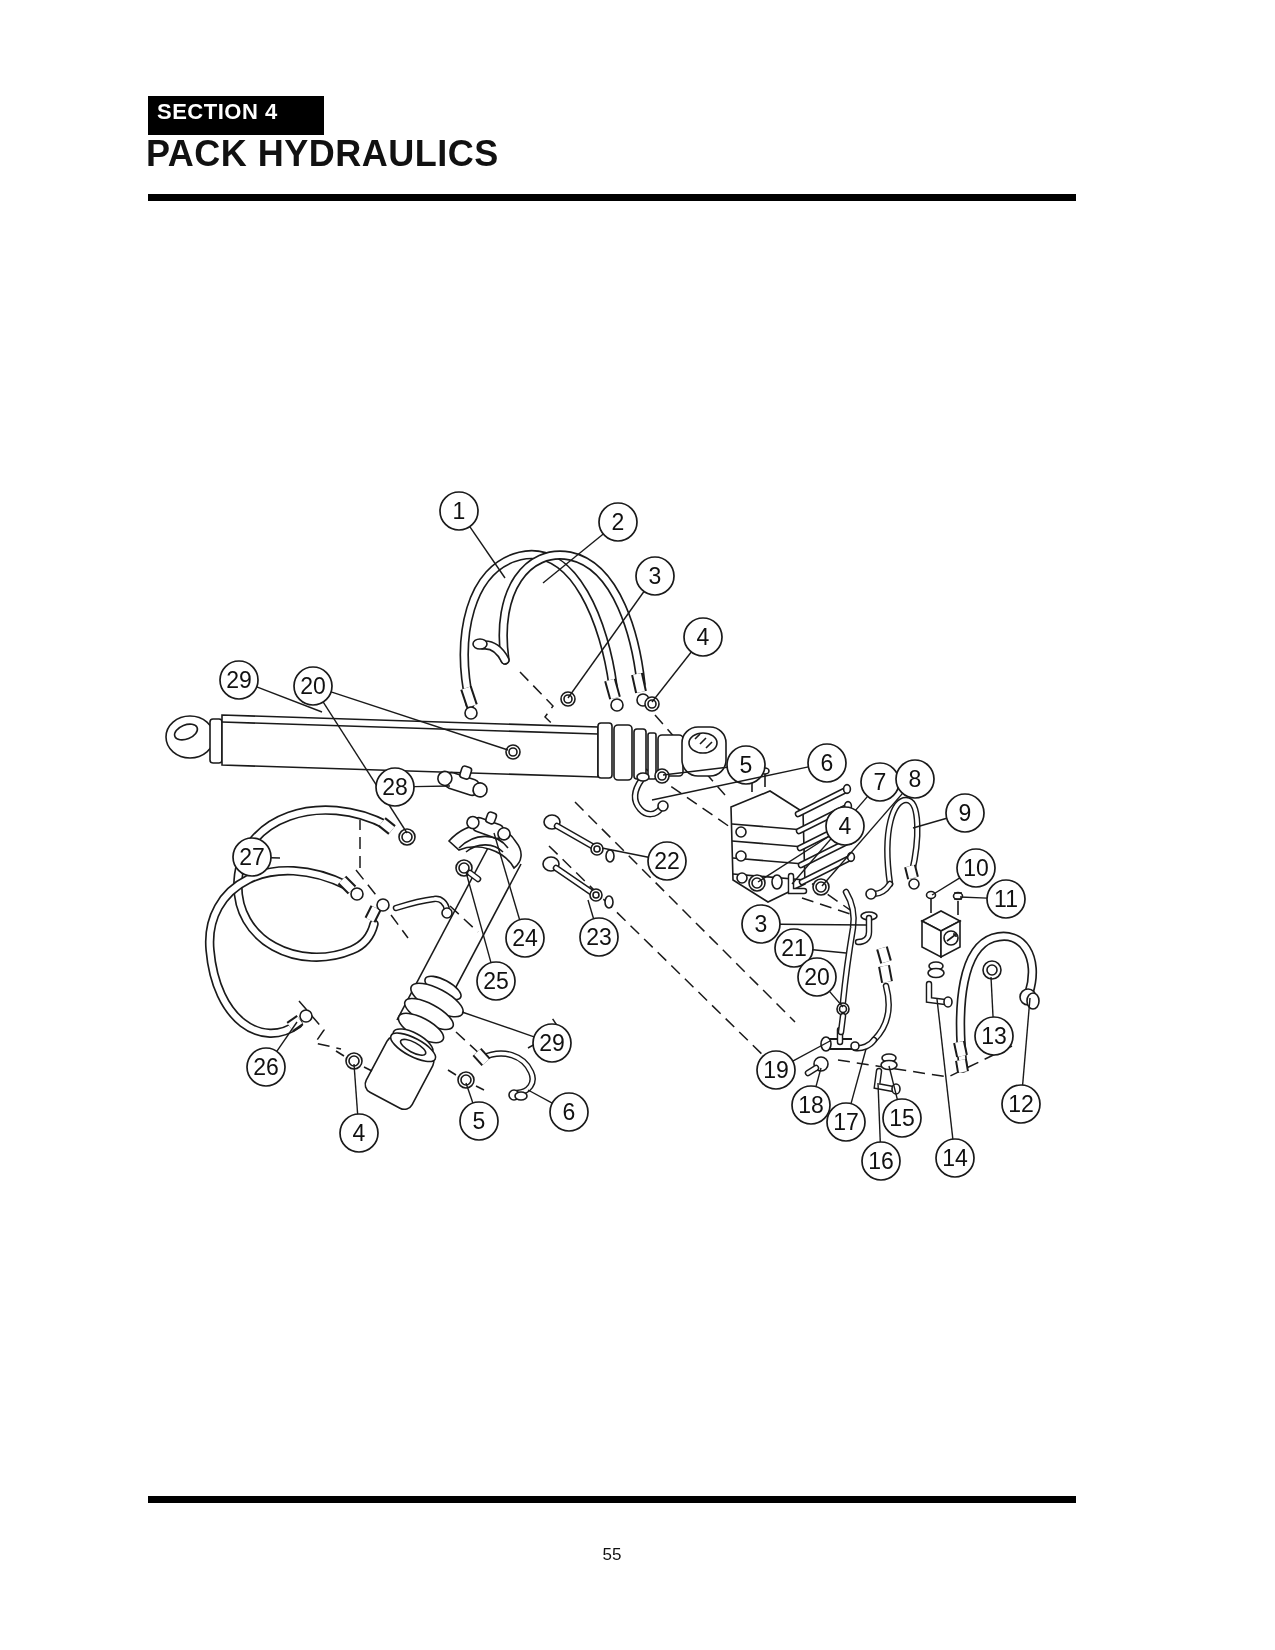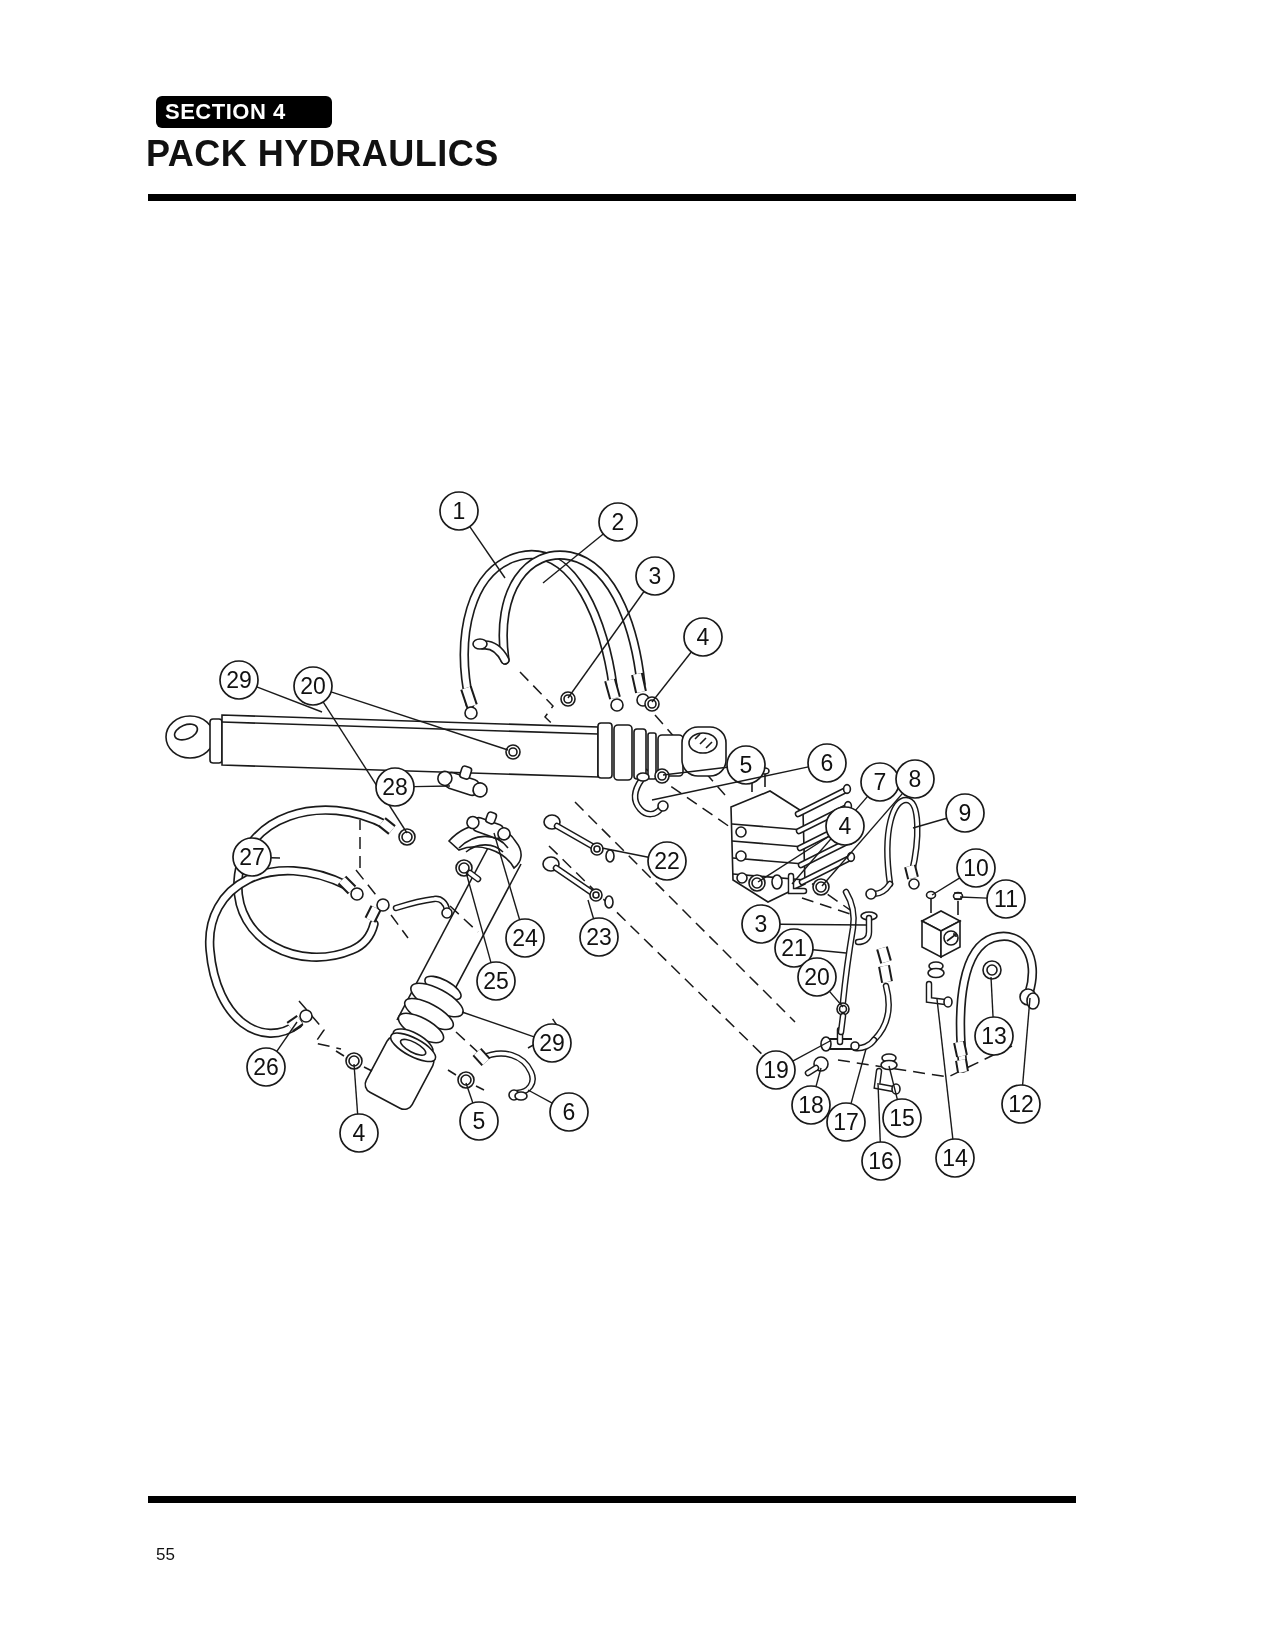--- a/index.html
+++ b/index.html
@@ -2,33 +2,33 @@
 <html><head>
 <meta charset="utf-8">
 <style>
   html,body{margin:0;padding:0;background:#e8e8e8;}
   .page{
     position:relative;width:1275px;height:1650px;background:#ffffff;
     margin:0 auto;overflow:hidden;
     font-family:"Liberation Sans","DejaVu Sans",sans-serif;color:#111;
   }
   .section-badge{
-    position:absolute;left:156px;top:96px;height:32px;line-height:32px;
+    position:absolute;left:148px;top:96px;height:32px;line-height:32px;
     background:#000;color:#fff;font-weight:bold;font-size:22px;
-    padding:0 46px 0 9px;letter-spacing:.5px;border-radius:6px;
+    padding:0 46px 7px 9px;letter-spacing:.5px;
   }
   .doc-title{
     position:absolute;left:146px;top:133px;font-weight:bold;font-size:36px;
     letter-spacing:.5px;color:#111;text-align:right;
   }
   .rule{position:absolute;left:148px;width:928px;height:7px;background:#000;}
   .rule-top{top:194px;}
   .rule-bottom{top:1496px;}
   .page-num{
-    position:absolute;left:156px;top:1545px;width:928px;
+    position:absolute;left:148px;top:1545px;width:928px;text-align:center;
     font-size:17px;color:#111;
   }
   svg{position:absolute;left:0;top:0;}
   .ln{stroke:#1a1a1a;stroke-width:1.6;fill:none;}
   .fw{fill:#fff;stroke:#1a1a1a;stroke-width:1.6;}
   .dash{stroke:#1a1a1a;stroke-width:1.5;fill:none;stroke-dasharray:12 7;}
   .tubeB{stroke:#1a1a1a;stroke-width:9.5;fill:none;stroke-linecap:round;}
   .tubeW{stroke:#ffffff;stroke-width:6.2;fill:none;stroke-linecap:round;}
   .thinB{stroke:#1a1a1a;stroke-width:6.5;fill:none;stroke-linecap:round;}
   .thinW{stroke:#ffffff;stroke-width:3.6;fill:none;stroke-linecap:round;}

